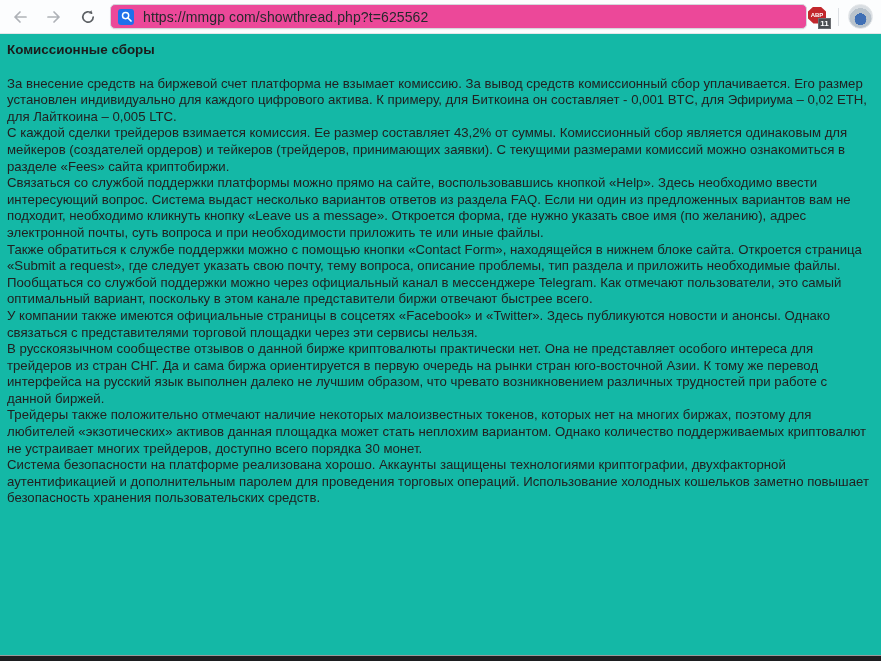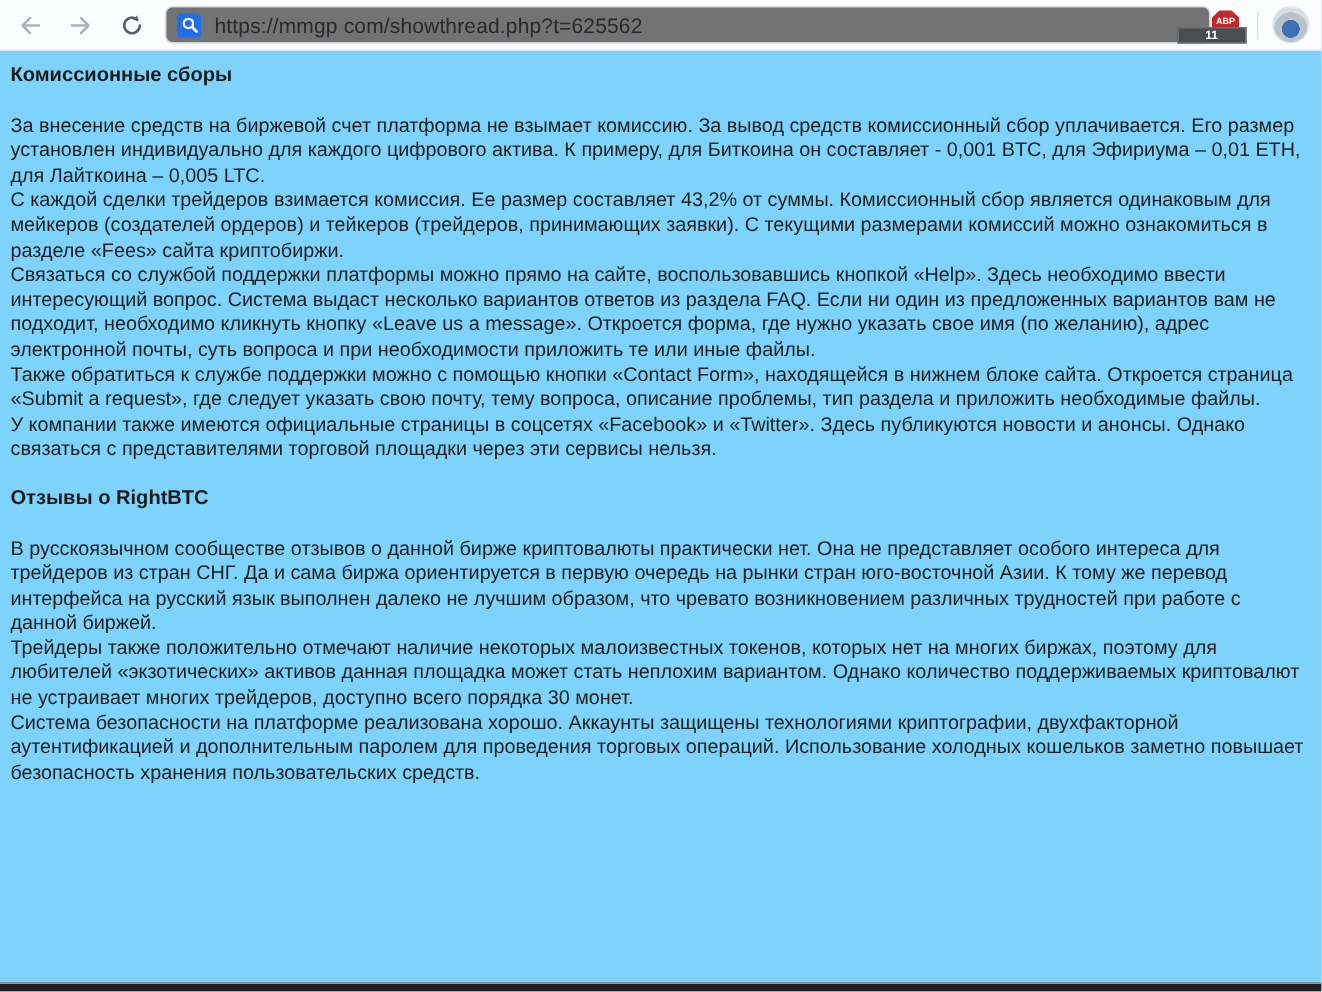--- a/index.html
+++ b/index.html
@@ -19,21 +19,21 @@
     border-bottom: 1px solid #e4e6e9;
     display: flex; align-items: center;
     padding: 0 8px 0 10px;
   }
   .nav-icons { display: flex; align-items: center; gap: 14px; margin-right: 12px; }
   .nav-btn { width: 20px; height: 20px; display: flex; align-items: center; justify-content: center; cursor: pointer; }
 
   .urlbar {
     flex: 0 0 697px;
     height: 25px;
-    background: #737373;
+    background: #ec4899;
     border: 1px solid #d4d7dc;
     border-radius: 5px;
     box-shadow: 0 1px 1px rgba(0,0,0,0.04);
     display: flex; align-items: center;
     padding: 0 10px 0 7px;
     overflow: hidden;
   }
   .favicon {
     width: 16px; height: 16px; flex: 0 0 16px;
     background: #1f6feb;
@@ -58,34 +58,34 @@
     display: flex; align-items: center; justify-content: center;
     color: #ffffff; font-size: 6px; font-weight: bold; letter-spacing: 0;
   }
   .ext-badge {
     position: absolute; right: -2px; bottom: 0;
     min-width: 13px; height: 11px;
     background: #4a4d51;
     border: 1px solid #6a6d71;
     color: #ffffff; font-size: 8px; font-weight: bold;
     display: flex; align-items: center; justify-content: center;
-    padding: 0 18px;
+    padding: 0 1px;
   }
   .toolbar-sep { width: 1px; height: 18px; background: #dcdfe3; }
   .avatar {
     width: 25px; height: 25px; border-radius: 50%;
     background: radial-gradient(circle at 50% 62%, #3f6fb5 0 32%, #b9c3cc 33% 60%, #d8dde2 61%);
     border: 1px solid #e3e6e9;
     cursor: pointer;
   }
 
   
   .content {
     flex: 1 1 auto;
-    background: #7dd3fc;
+    background: #14b8a6;
     padding: 5px 11px 0 7px;
     color: #212121;
     font-size: 13.2px;
     line-height: 16.6px;
     overflow: hidden;
   }
   .section-heading {
     font-size: 13.4px;
     font-weight: bold;
     color: #1b1b1b;
@@ -143,32 +143,32 @@
       </div>
       <div class="toolbar-sep"></div>
       <div class="avatar"></div>
     </div>
   </div>
 
   <div class="content">
 
     <div class="section">
       <div class="section-heading">Комиссионные сборы</div>
-      <p>За внесение средств на биржевой счет платформа не взымает комиссию. За вывод средств комиссионный сбор уплачивается. Его размер установлен индивидуально для каждого цифрового актива. К примеру, для Биткоина он составляет - 0,001 BTC, для Эфириума – 0,01 ETH, для Лайткоина – 0,005 LTC.</p>
+      <p>За внесение средств на биржевой счет платформа не взымает комиссию. За вывод средств комиссионный сбор уплачивается. Его размер установлен индивидуально для каждого цифрового актива. К примеру, для Биткоина он составляет - 0,001 BTC, для Эфириума – 0,02 ETH, для Лайткоина – 0,005 LTC.</p>
       <p>С каждой сделки трейдеров взимается комиссия. Ее размер составляет 43,2% от суммы. Комиссионный сбор является одинаковым для мейкеров (создателей ордеров) и тейкеров (трейдеров, принимающих заявки). С текущими размерами комиссий можно ознакомиться в разделе «Fees» сайта криптобиржи.</p>
     </div>
 
     <div class="section">
       <p>Связаться со службой поддержки платформы можно прямо на сайте, воспользовавшись кнопкой «Help». Здесь необходимо ввести интересующий вопрос. Система выдаст несколько вариантов ответов из раздела FAQ. Если ни один из предложенных вариантов вам не подходит, необходимо кликнуть кнопку «Leave us a message». Откроется форма, где нужно указать свое имя (по желанию), адрес электронной почты, суть вопроса и при необходимости приложить те или иные файлы.</p>
       <p>Также обратиться к службе поддержки можно с помощью кнопки «Contact Form», находящейся в нижнем блоке сайта. Откроется страница «Submit a request», где следует указать свою почту, тему вопроса, описание проблемы, тип раздела и приложить необходимые файлы.</p>
+      <p>Пообщаться со службой поддержки можно через официальный канал в мессенджере Telegram. Как отмечают пользователи, это самый оптимальный вариант, поскольку в этом канале представители биржи отвечают быстрее всего.</p>
       <p>У компании также имеются официальные страницы в соцсетях «Facebook» и «Twitter». Здесь публикуются новости и анонсы. Однако связаться с представителями торговой площадки через эти сервисы нельзя.</p>
     </div>
 
     <div class="section">
-      <div class="section-heading">Отзывы о RightBTC</div>
       <p>В русскоязычном сообществе отзывов о данной бирже криптовалюты практически нет. Она не представляет особого интереса для трейдеров из стран СНГ. Да и сама биржа ориентируется в первую очередь на рынки стран юго-восточной Азии. К тому же перевод интерфейса на русский язык выполнен далеко не лучшим образом, что чревато возникновением различных трудностей при работе с данной биржей.</p>
       <p>Трейдеры также положительно отмечают наличие некоторых малоизвестных токенов, которых нет на многих биржах, поэтому для любителей «экзотических» активов данная площадка может стать неплохим вариантом. Однако количество поддерживаемых криптовалют не устраивает многих трейдеров, доступно всего порядка 30 монет.</p>
       <p>Система безопасности на платформе реализована хорошо. Аккаунты защищены технологиями криптографии, двухфакторной аутентификацией и дополнительным паролем для проведения торговых операций. Использование холодных кошельков заметно повышает безопасность хранения пользовательских средств.</p>
 
     </div>
 
   </div>
 
   <div class="bottom-bar"></div>
 

